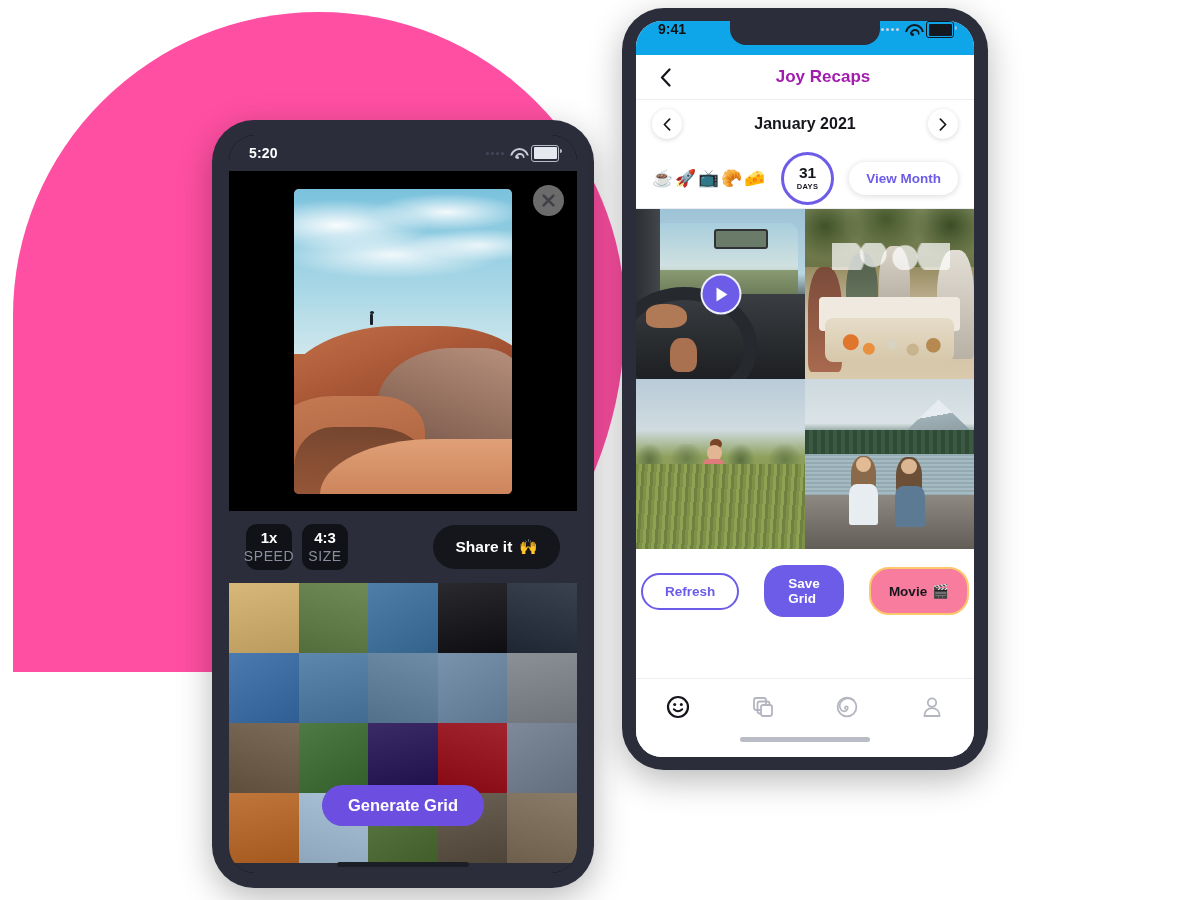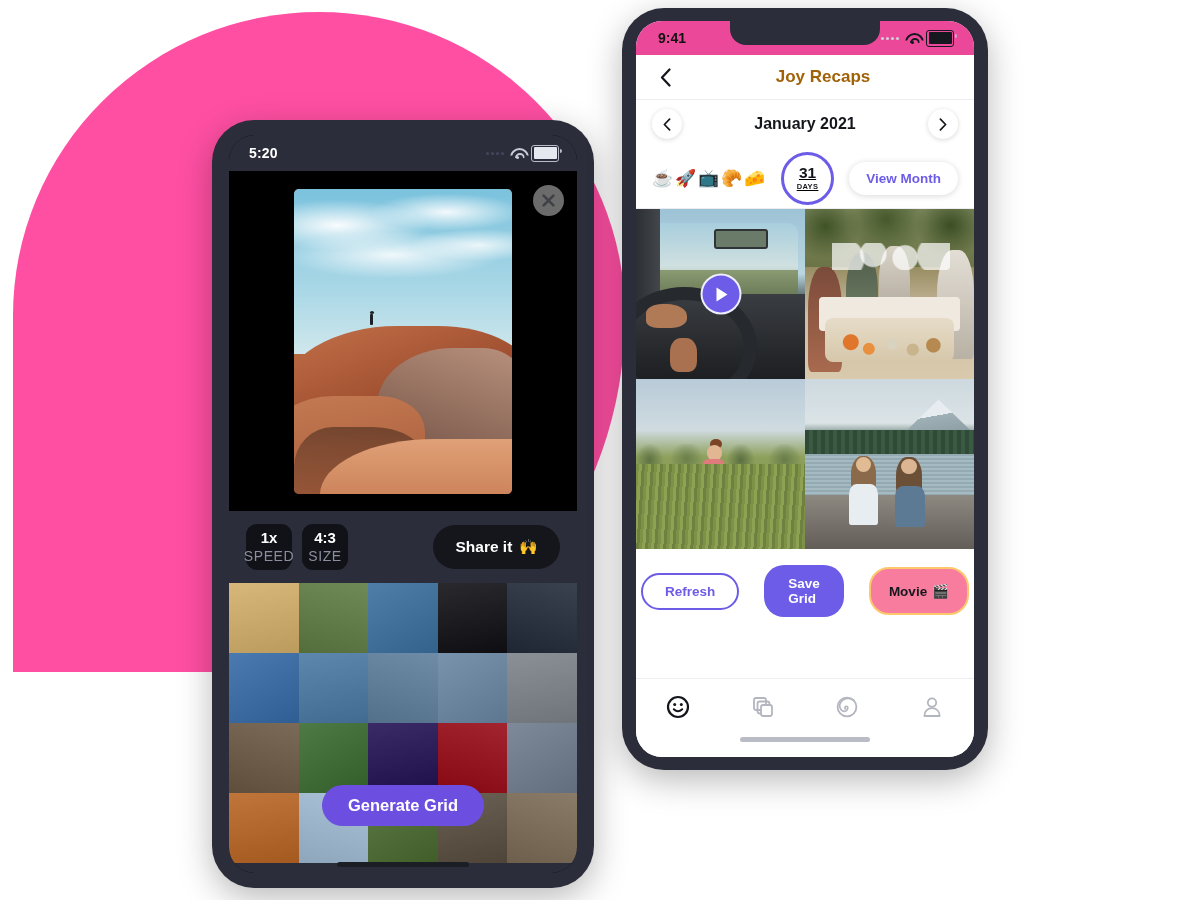--- a/index.html
+++ b/index.html
@@ -209,45 +209,45 @@
   #phone-right {
     left: 622px; top: 8px;
     width: 366px; height: 762px;
   }
   #phone-right .phone-screen {
     left: 14px; top: 13px; width: 338px; height: 736px;
     background:#fff;
   }
   .rp-status {
     height: 34px;
-    display:flex; align-items:center;
+    display:flex; align-items:flex-start;
     padding: 0 20px 0 22px;
     color:#111;
-    background:#ec4899;
+    background:#0ea5e9;
   }
   .rp-time { font-size: 14px; font-weight:700; }
   .rp-status-right { margin-left:auto; display:flex; align-items:center; gap:6px;}
   .rp-status-right .dots-sig i { background:#cfd2db; }
   .rp-status-right .wifi-ic::before,
   .rp-status-right .wifi-ic::after { border-color:#16181f; }
   .rp-status-right .wifi-dot { background:#16181f; }
   .rp-status-right .batt { border-color:#16181f; }
   .rp-status-right .batt i { background:#16181f; }
 
   .rp-navbar {
     height: 44px;
     display:flex; align-items:center;
     padding: 0 18px;
     border-bottom: 1px solid #ededf2;
     position: relative;
   }
   .rp-back { width: 22px; height:22px; display:flex;align-items:center;justify-content:center;}
   .rp-title {
     position:absolute; left:0; right:0; text-align:center;
-    font-size: 17px; font-weight:700; color:#a16207;
+    font-size: 17px; font-weight:700; color:#a21caf;
     pointer-events:none;
     padding-left:36px;
   }
 
   .rp-monthrow {
     height: 48px; display:flex; align-items:center; padding: 0 16px;
     position:relative;
   }
   .circ-btn {
     width: 30px; height:30px; border-radius:50%;
@@ -260,21 +260,21 @@
   }
   .rp-statsrow {
     height: 60px; display:flex; align-items:center; padding: 0 16px;
     border-bottom:1px solid #ececf1;
   }
   .emoji-row { display:flex; align-items:center; gap:2px; font-size:17px; line-height:1;}
   .days-ring {
     margin-left: auto;
     width: 47px; height:47px; border-radius:50%;
     border: 3.5px solid #6C5CE7;
-    display:flex;flex-direction:column;align-items:center;justify-content:center;text-decoration:underline;
+    display:flex;flex-direction:column;align-items:center;justify-content:center;
   }
   .days-ring .n { font-size:15.5px; font-weight:800; color:#15161c; line-height:1;}
   .days-ring .l { font-size:7.5px; font-weight:700; color:#15161c; letter-spacing:.4px; margin-top:2px;}
   .view-month-btn {
     margin-left: auto;
     background:#fff;
     box-shadow: 0 1px 6px rgba(20,20,40,.16);
     border-radius: 18px;
     padding: 9px 17px;
     font-size: 13.5px; font-weight:700; color:#6C5CE7;

